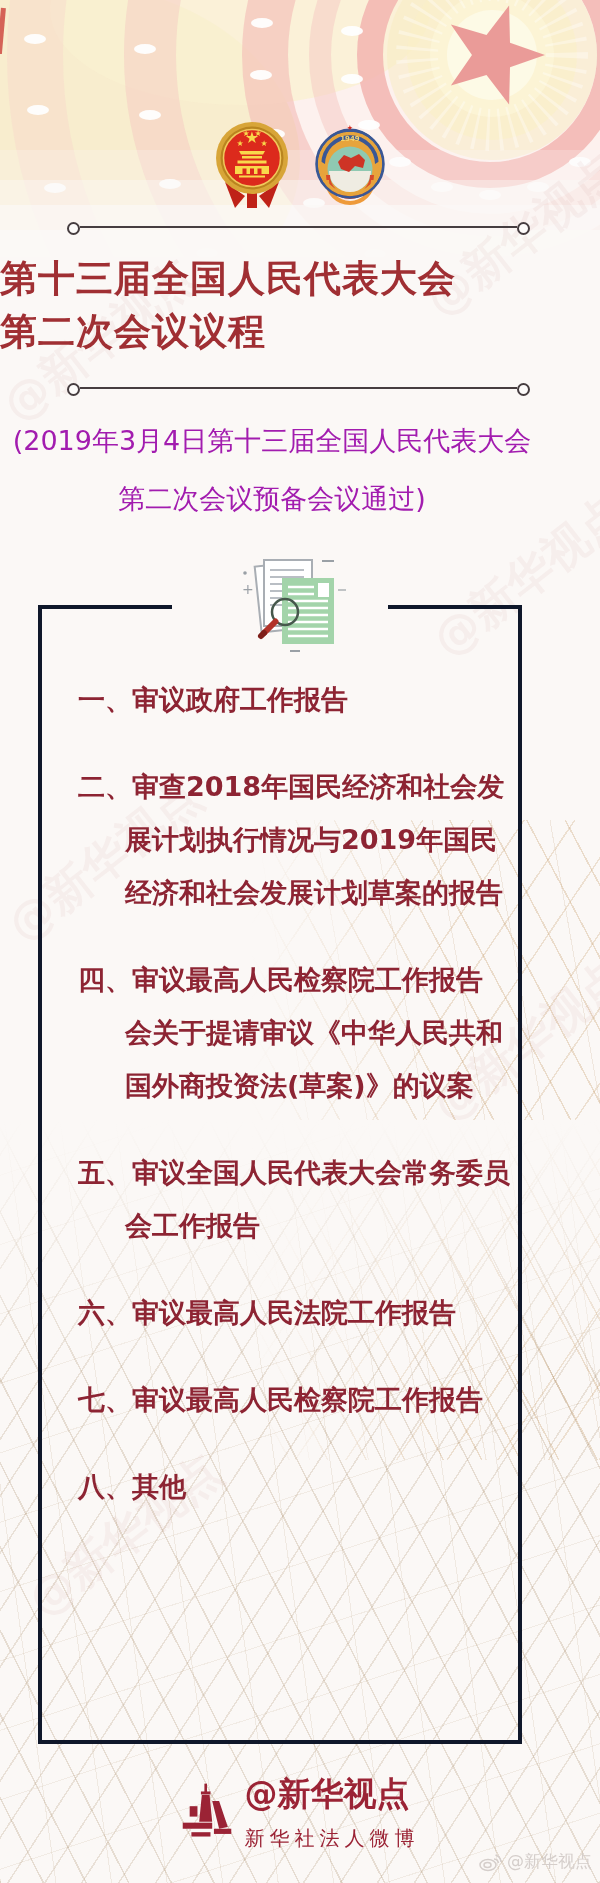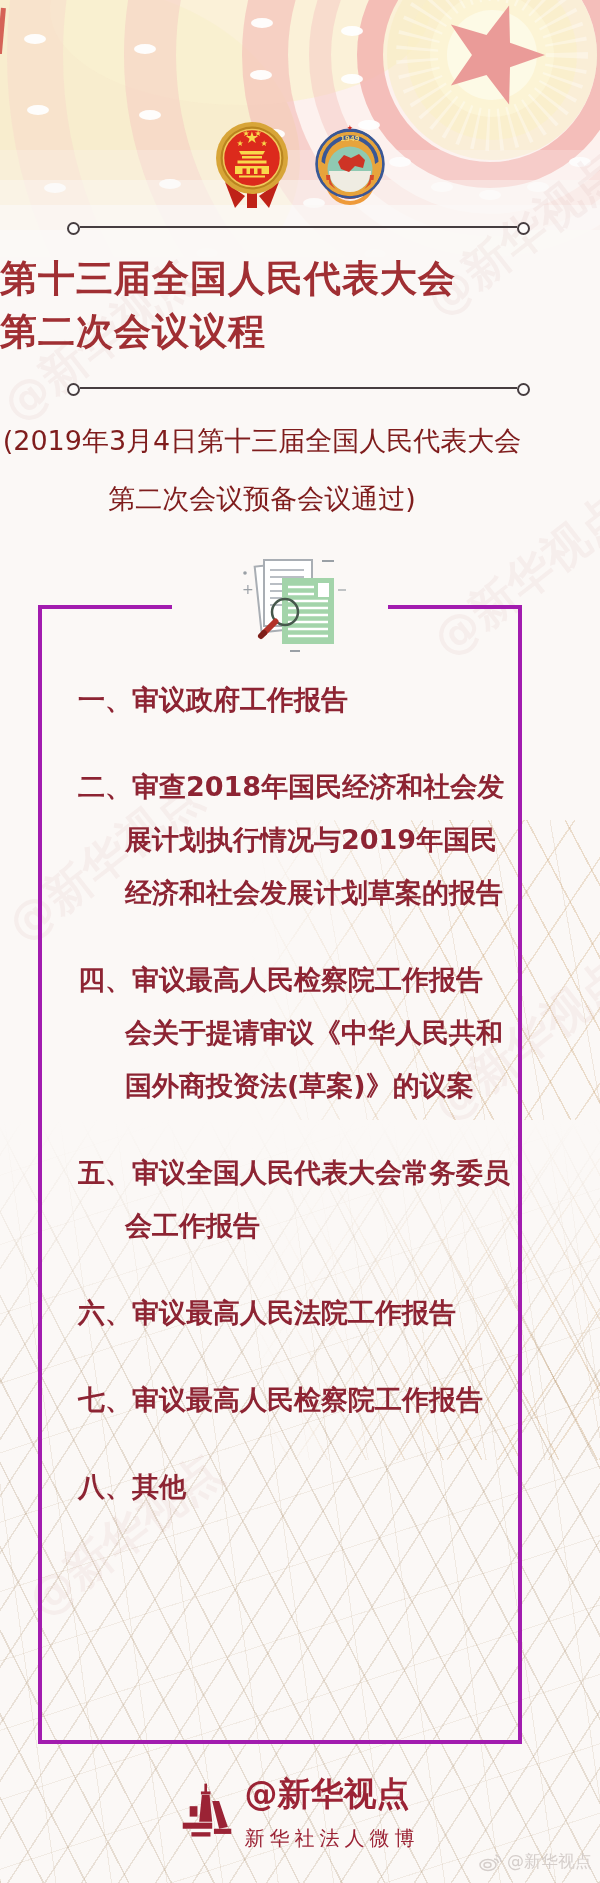--- a/index.html
+++ b/index.html
@@ -32,27 +32,27 @@
   .emblems{position:absolute;left:0;top:116px;width:600px;display:flex;justify-content:center;
            align-items:flex-start;gap:26px;z-index:2;}
   .rule{position:absolute;left:80px;width:437px;border-top:2px solid #463d40;z-index:1;}
   .rule .dot{position:absolute;top:-6px;width:9px;height:9px;border:2px solid #463d40;
              border-radius:50%;background:#fdfbfa;}
   .rule .dot.l{left:-13px;} .rule .dot.r{right:-13px;}
   .rule-top{top:226px;} .rule-bottom{top:387px;}
   .title{position:absolute;left:0;top:252px;width:600px;text-align:left;z-index:1;
          font-size:37px;font-weight:bold;color:#a02f33;line-height:53px;letter-spacing:1px;}
   .title .tl{display:block;}
-  .subtitle{position:absolute;left:0;top:412px;width:524px;text-align:center;z-index:1;
-            font-size:27px;font-weight:500;color:#7f1d1d;line-height:58px;}
+  .subtitle{position:absolute;left:10px;top:412px;width:524px;text-align:center;z-index:1;
+            font-size:27px;font-weight:500;color:#a21caf;line-height:58px;}
   .subtitle .sl{display:block;}
 
   
   .agenda-box{position:absolute;left:38px;top:605px;width:484px;height:1139px;
-              border:4px solid #a21caf;box-sizing:border-box;z-index:1;}
+              border:4px solid #0f172a;box-sizing:border-box;z-index:1;}
   .gap-patch{position:absolute;left:172px;top:599px;width:216px;height:16px;
              background:#fbf8f6;z-index:2;}
   .doc-icon{position:absolute;left:238px;top:556px;z-index:3;}
   .agenda-list{padding:64px 4px 0 36px;}
   .agenda-item{margin-bottom:34px;font-size:27px;font-weight:bold;color:#8d2433;line-height:53px;}
   .ln{display:block;white-space:nowrap;}
   .ln + .ln{padding-left:47px;}
 
   
   .footer{position:absolute;left:0;top:1776px;width:600px;display:flex;justify-content:center;

